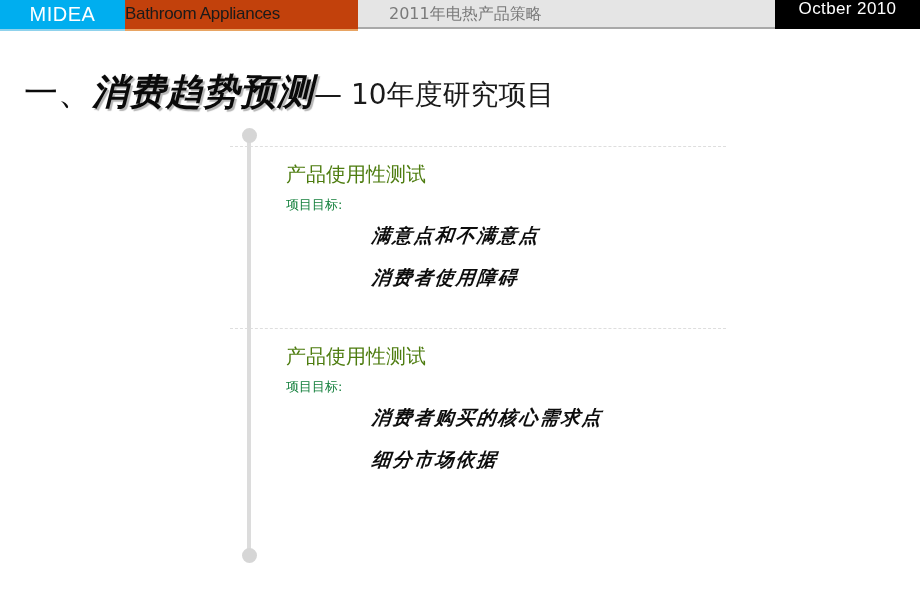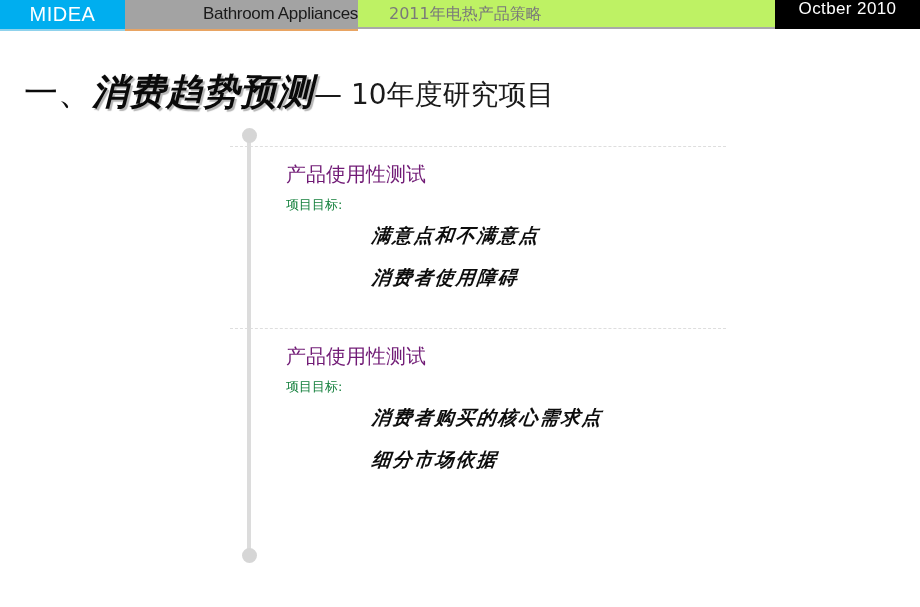--- a/index.html
+++ b/index.html
@@ -40,37 +40,37 @@
     color: #ffffff;
     font-size: 20px;
     letter-spacing: 0.5px;
     font-weight: 400;
     line-height: 1;
     padding-bottom: 2px;
   }
 
   .category-block {
     width: 233px;
-    background: #a3a3a3;
+    background: #c2410c;
     display: flex;
     align-items: center;
-    justify-content: flex-end;
+    justify-content: flex-start;
   }
   .category-block .category-text {
     color: #1a1a1a;
     font-size: 17px;
     font-weight: 400;
     letter-spacing: -0.3px;
     line-height: 1;
     padding-bottom: 2px;
   }
 
   .doc-block {
     flex: 1;
-    background: #bef264;
+    background: #e5e5e5;
     position: relative;
     display: flex;
     align-items: center;
   }
   .doc-block .doc-text {
     color: #7a7a7a;
     font-size: 16px;
     line-height: 1;
     padding-left: 31px;
     padding-bottom: 2px;
@@ -177,21 +177,21 @@
   .divider.d1 { top: 146px; }
   .divider.d2 { top: 328px; }
 
   
   .section { position: absolute; left: 286px; }
   .section.s1 { top: 163px; }
   .section.s2 { top: 345px; }
 
   .section-heading {
     font-size: 20px;
-    color: #701a75;
+    color: #4d7c0f;
     line-height: 1.15;
     font-family: "DejaVu Sans", "Liberation Sans", sans-serif;
     white-space: nowrap;
   }
   .section-goal-label {
     margin-top: 12px;
     font-size: 13px;
     color: #15803d;
     line-height: 1.1;
     font-family: "DejaVu Sans", "Liberation Sans", sans-serif;

